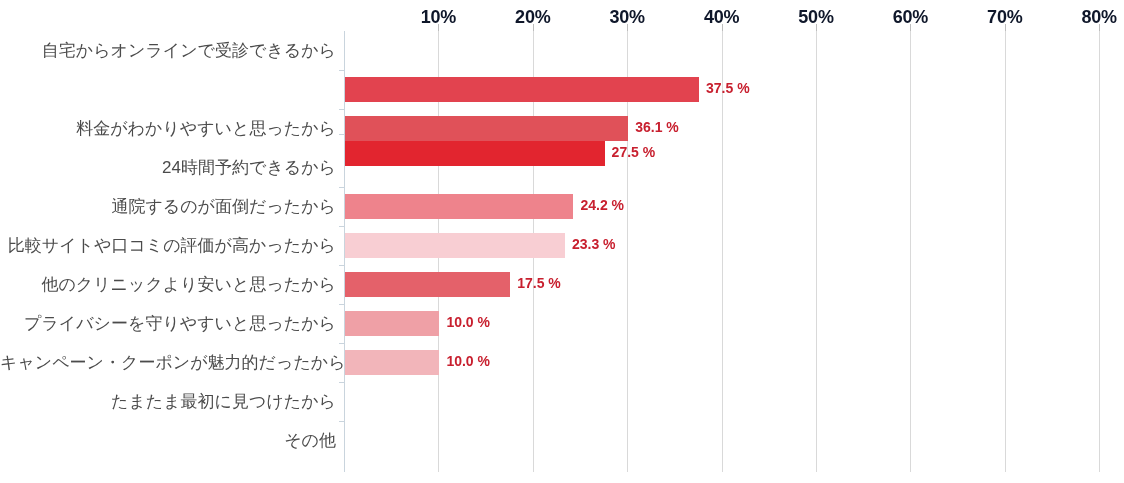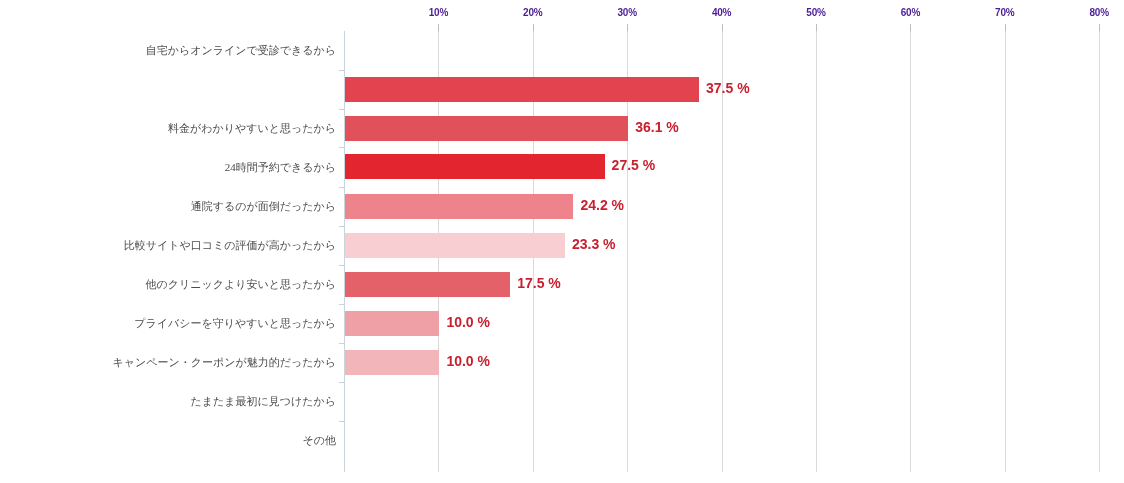--- a/index.html
+++ b/index.html
@@ -24,23 +24,23 @@
     position: absolute;
     left: 0;
     top: 0;
     width: 1124px;
     height: 30px;
   }
   .axis-tick-label {
     position: absolute;
     top: 7px;
     transform: translateX(-50%);
-    font-size: 10px;
+    font-size: 18px;
     font-weight: bold;
-    color: #4c1d95;
+    color: #0f172a;
     white-space: nowrap;
     letter-spacing: -0.2px;
   }
   .axis-tick-mark {
     position: absolute;
     top: 24px;
     width: 1px;
     height: 7px;
     background: #bdbdbd;
   }
@@ -105,22 +105,22 @@
     left: 0;
     top: 31px;
     width: 336px;
     height: 441px;
   }
   .cat-label {
     position: absolute;
     right: 0;
     width: 336px;
     text-align: right;
-    font-family: Liberation Serif, serif;
-    font-size: 11px;
+    font-family: Liberation Sans, sans-serif;
+    font-size: 17px;
     color: #4b4b4b;
     white-space: nowrap;
     line-height: 39px;
     height: 39px;
   }
 </style>
 </head>
 <body>
 
 <div id="chart-root">
@@ -170,21 +170,21 @@
       <div class="row" style="top: 39px;">
         <div class="cat-tick"></div>
         <div class="bar" style="width: 354px; background: rgb(226, 67, 79);"></div>
         <div class="bar-value" style="left: 362px; color: rgb(200, 32, 47);">37.5 %</div>
       </div>
       <div class="row" style="top: 78px;">
         <div class="cat-tick"></div>
         <div class="bar" style="width: 283.2px; background: rgb(224, 81, 89);"></div>
         <div class="bar-value" style="left: 291.2px; color: rgb(200, 32, 47);">36.1 %</div>
       </div>
-      <div class="row" style="top: 116px;">
+      <div class="row" style="top: 103px;">
         <div class="cat-tick"></div>
         <div class="bar" style="width: 259.6px; background: rgb(226, 37, 47);"></div>
         <div class="bar-value" style="left: 267.6px; color: rgb(200, 32, 47);">27.5 %</div>
       </div>
       <div class="row" style="top: 156px;">
         <div class="cat-tick"></div>
         <div class="bar" style="width: 228.448px; background: rgb(238, 131, 140);"></div>
         <div class="bar-value" style="left: 236.448px; color: rgb(200, 32, 47);">24.2 %</div>
       </div>
       <div class="row" style="top: 195px;">

